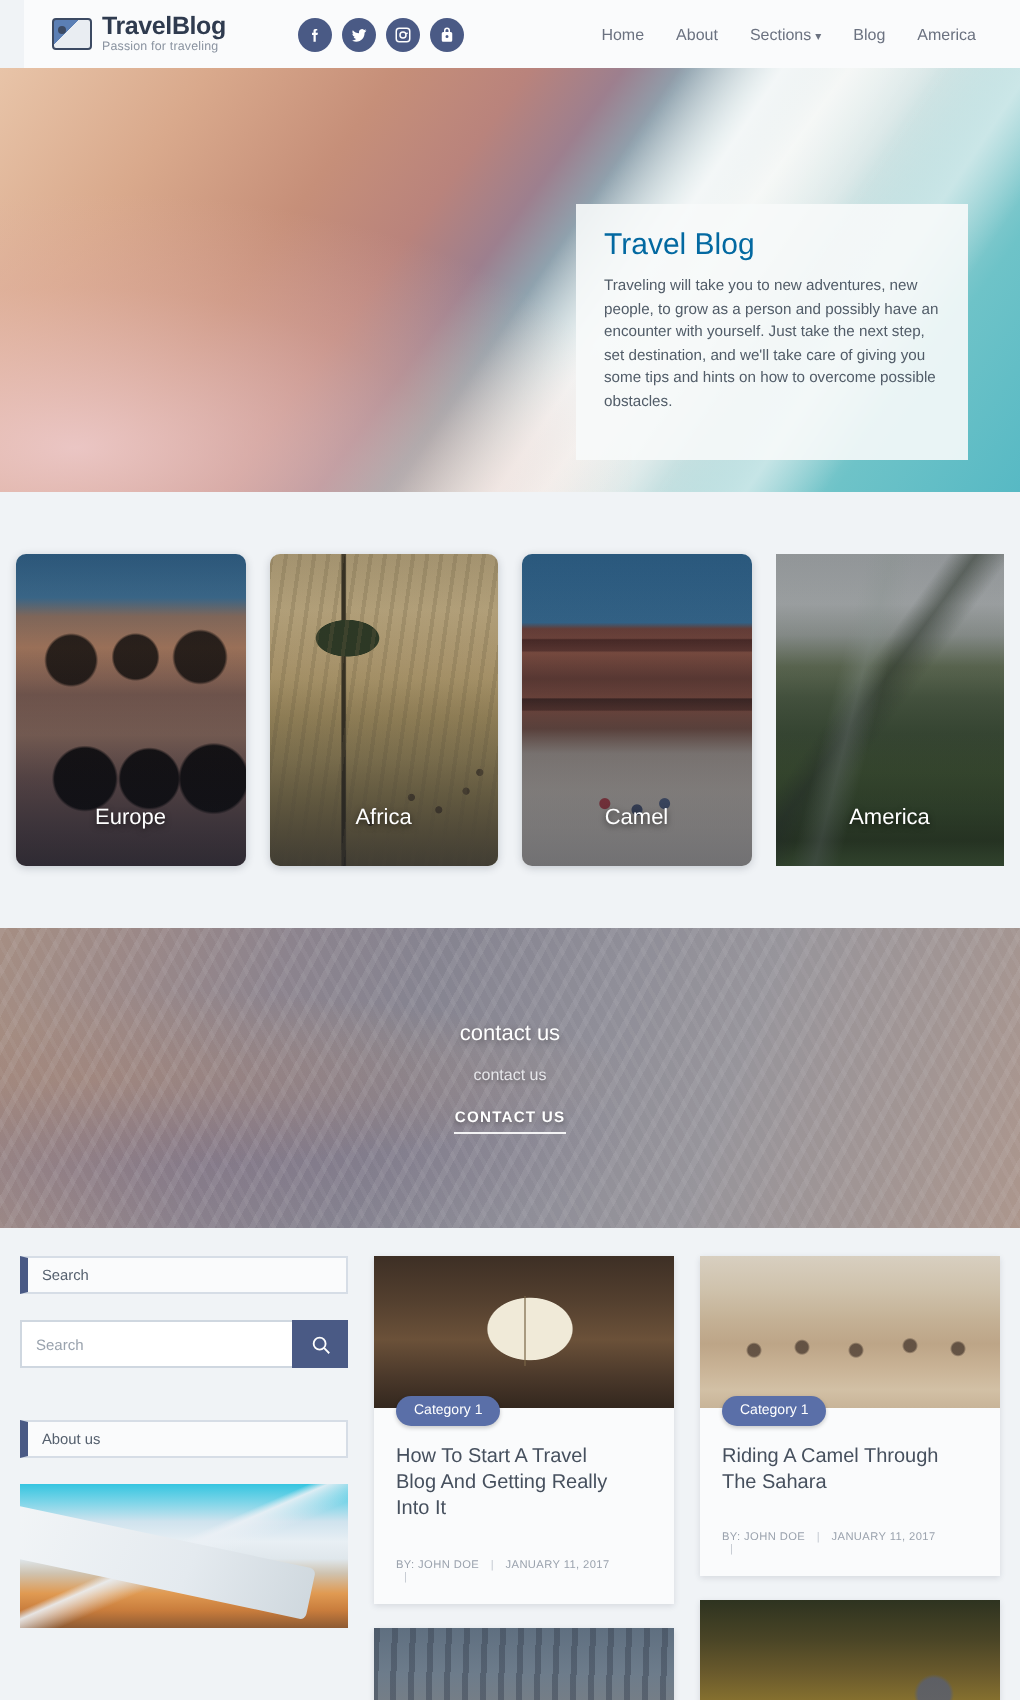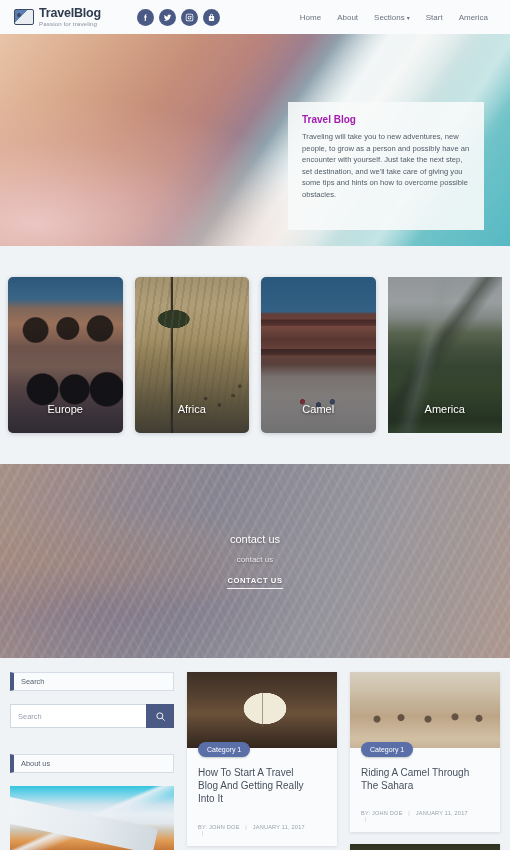--- a/index.html
+++ b/index.html
@@ -8,21 +8,21 @@
     font-family: "Liberation Sans", sans-serif;
     background: #f0f3f6;
     overflow: hidden;
   }
 
   
   .header {
     height: 32px; background: #fafbfc;
     display: flex; align-items: center;
     padding: 17px 14px;
-    position: relative; z-index: 5;
+    position: relative; z-index: 5; margin-left: 12px;
   }
   .brand { display: flex; align-items: center; gap: 5px; }
   .brand-mark {
     width: 20px; height: 16px;
     border: 1.6px solid #3c4a63; border-radius: 2px;
     background: linear-gradient(135deg,#5b7fb5 0%,#5b7fb5 38%,#e9edf2 39%,#e9edf2 100%);
     position: relative; overflow: hidden; flex: none;
   }
   .brand-mark::after {
     content:''; position:absolute; left:2px; top:3px;
@@ -71,21 +71,21 @@
   .hero-pink {
     position: absolute; left: 0; bottom: 0; width: 62%; height: 70%;
     background: radial-gradient(ellipse at 12% 85%, rgba(240,206,208,.85) 0%, rgba(226,178,165,.4) 45%, rgba(0,0,0,0) 72%);
   }
   .hero-card {
     position: absolute; left: 288px; top: 68px;
     width: 196px; height: 128px;
     background: rgba(247,249,249,.90);
     padding: 12px 14px;
   }
-  .hero-title { font-size: 10px; color: #a21caf; font-weight: bold; margin-bottom: 6px; }
+  .hero-title { font-size: 15px; color: #0369a1; font-weight: normal; margin-bottom: 6px; }
   .hero-body { font-size: 7.6px; line-height: 1.52; color: #515c68; }
 
   
   .destinations {
     height: 218px; background: #f0f3f6;
     display: flex; align-items: center; justify-content: center;
     gap: 12px; padding: 0 8px;
   }
   .dest {
     width: 123px; height: 156px; border-radius: 5px;
@@ -157,21 +157,21 @@
         #5f6b52 36%, #4a5940 46%, #3e5034 58%, #41562f 70%,
         #3b5129 82%, #33471f 92%, #4d6b33 100%);
   }
   .img-america::after {
     content:''; position:absolute; inset:0;
     background: linear-gradient(104deg, rgba(0,0,0,0) 30%, rgba(150,160,155,.35) 38%, rgba(0,0,0,0) 46%);
   }
 
   
   .contact {
-    height: 194px; position: relative; overflow: hidden;
+    height: 150px; position: relative; overflow: hidden;
     display: flex; flex-direction: column; align-items: center; justify-content: center;
   }
   .contact-bg {
     position: absolute; inset: 0;
     background:
       radial-gradient(ellipse at 8% 50%, rgba(190,150,120,.55) 0%, rgba(0,0,0,0) 42%),
       radial-gradient(ellipse at 18% 70%, rgba(120,100,130,.4) 0%, rgba(0,0,0,0) 38%),
       linear-gradient(110deg, #b89a86 0%, #a8928d 14%, #968c94 26%,
         #8e8d98 40%, #9a9aa2 56%, #a5a3a6 70%, #b2a49c 86%, #c0a593 100%);
   }
@@ -314,21 +314,21 @@
       <svg viewBox="0 0 24 24">
           <path d="M12 2a4 4 0 0 1 4 4v2h1a2 2 0 0 1 2 2v9a2 2 0 0 1-2 2H7a2 2 0 0 1-2-2v-9a2 2 0 0 1 2-2h1V6a4 4 0 0 1 4-4zm0 2a2 2 0 0 0-2 2v2h4V6a2 2 0 0 0-2-2zm0 8a2 2 0 1 0 0 4 2 2 0 0 0 0-4z"></path>
         </svg>
     </a>
   </div>
 
   <div class="nav">
     <a class="nav-item"><span>Home</span></a>
     <a class="nav-item"><span>About</span></a>
     <a class="nav-item"><span>Sections</span><span class="caret">▾</span></a>
-    <a class="nav-item"><span>Start</span></a>
+    <a class="nav-item"><span>Blog</span></a>
     <a class="nav-item"><span>America</span></a>
   </div>
 </div>
 
 <div class="hero">
   <div class="hero-bg">
     <div class="hero-sand"></div>
     <div class="hero-foam"></div>
     <div class="hero-pink"></div>
   </div>

